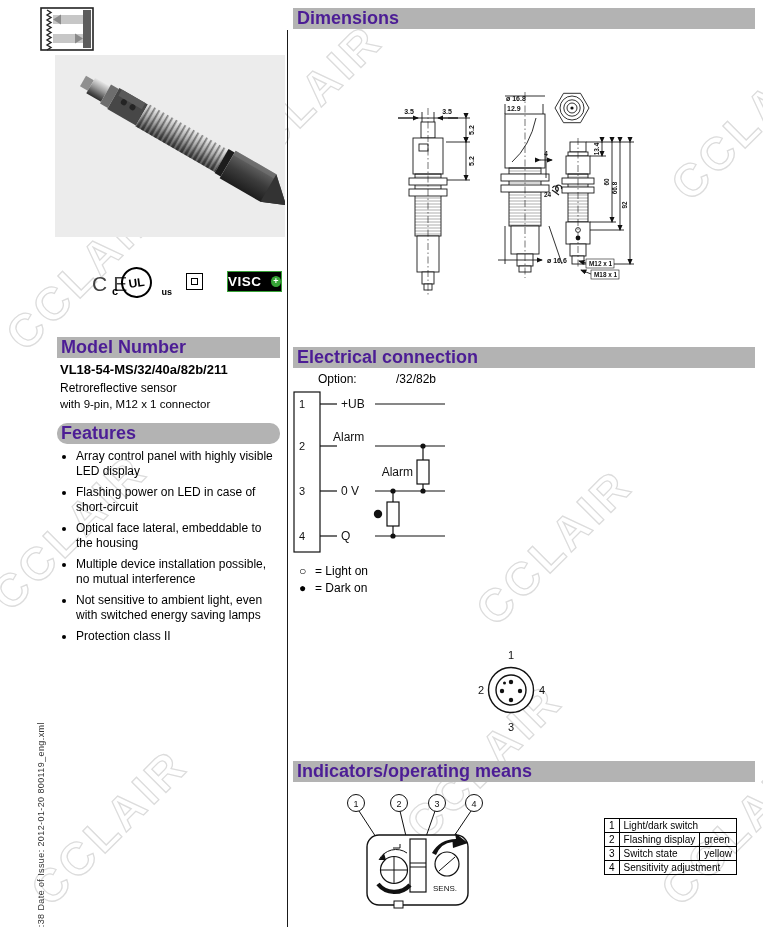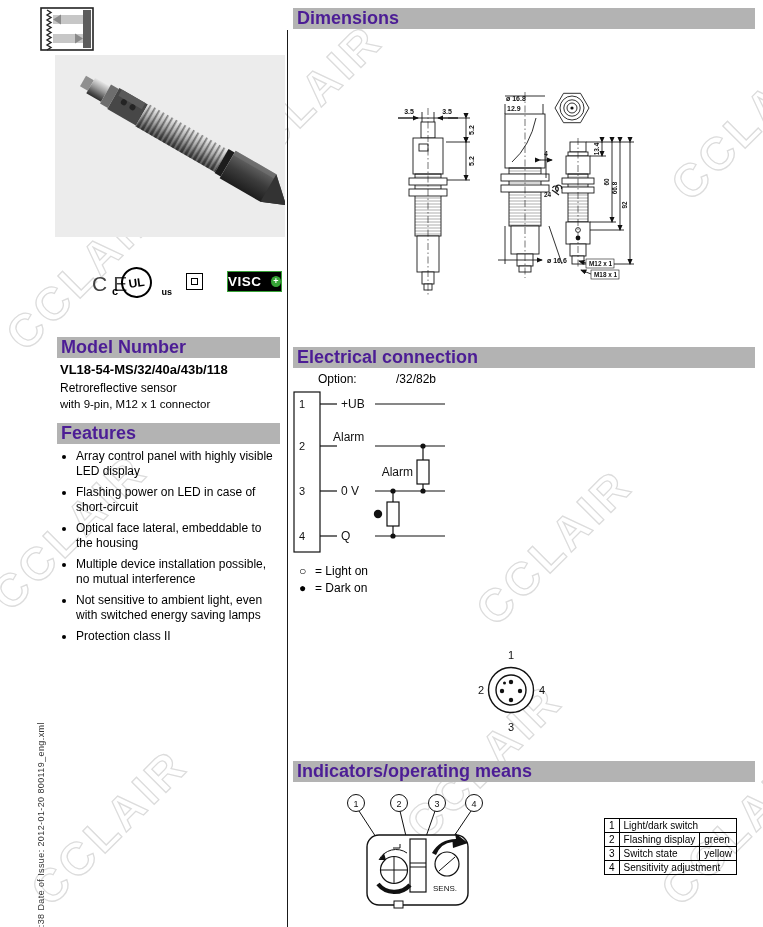--- a/index.html
+++ b/index.html
@@ -139,25 +139,25 @@
     <div class="sq-outer">
         <div class="sq-inner"></div>
       </div>
     <div class="visco">
       <span class="visco-text">VISC</span>
       <span class="visco-dot">+</span>
     </div>
   </div>
 
   <div class="bar left" style="top:337px;">Model Number</div>
-  <div class="model-number">VL18-54-MS/32/40a/43b/118</div>
+  <div class="model-number">VL18-54-MS/32/40a/82b/211</div>
   <div class="model-type">Retroreflective sensor</div>
   <div class="model-conn">with 9-pin, M12 x 1 connector</div>
 
-  <div class="bar left" style="top:423px;">Features</div>
+  <div class="bar left" style="top:423px;border-radius:10px;">Features</div>
   <ul class="features-list">
     <li>Array control panel with highly visible LED display</li>
     <li>Flashing power on LED in case of short-circuit</li>
     <li>Optical face lateral, embeddable to the housing</li>
     <li>Multiple device installation possible, no mutual interference</li>
     <li>Not sensitive to ambient light, even with switched energy saving lamps</li>
     <li>Protection class II</li>
   </ul>
 
   <div class="bar right" style="top:8px;">Dimensions</div>

